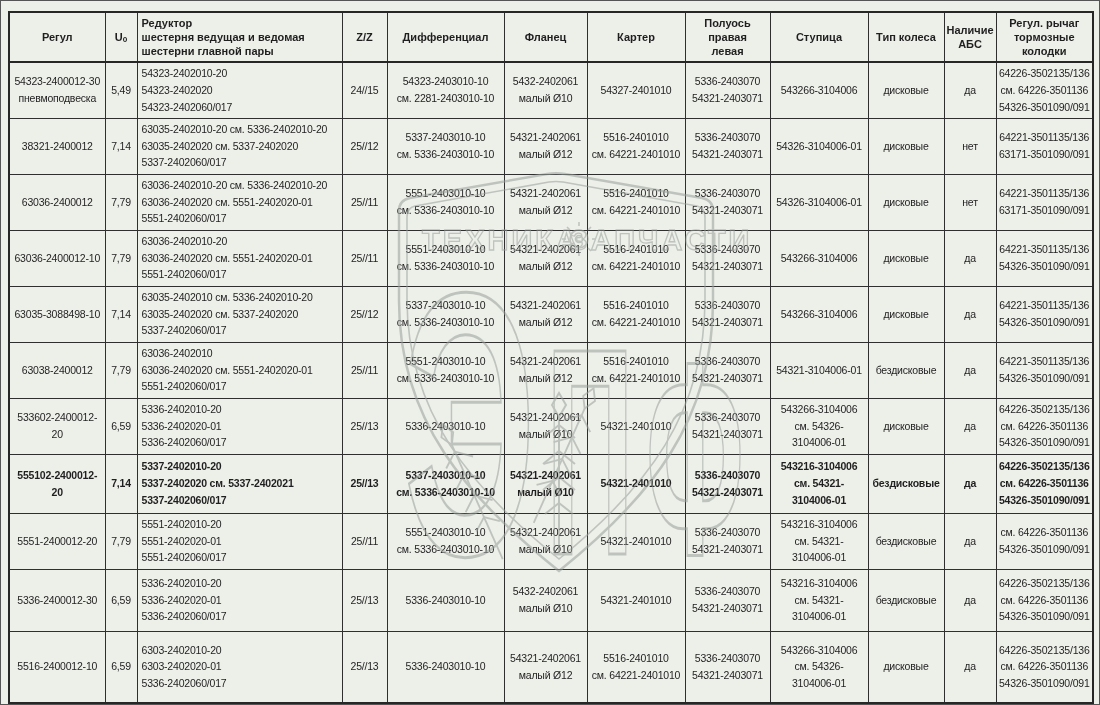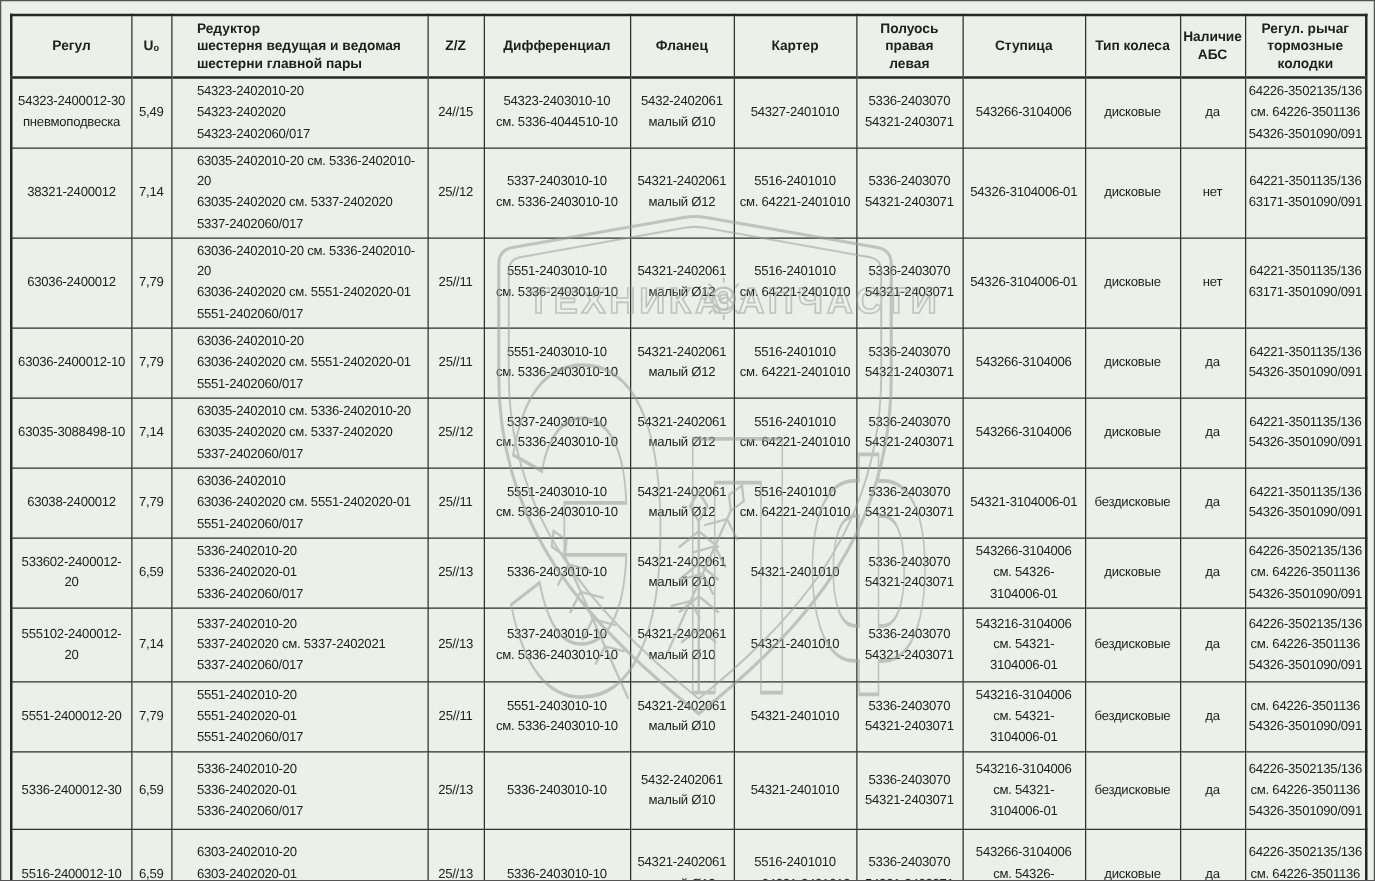--- a/index.html
+++ b/index.html
@@ -6,24 +6,24 @@
   body{background:#cfcfcf;font-family:"Liberation Sans","DejaVu Sans",sans-serif;}
   .page{position:relative;width:1100px;height:705px;background:#edefe9;border:1px solid #555;
         overflow:hidden;box-sizing:border-box;}
   table.parts{position:absolute;left:7px;top:10px;border-collapse:collapse;table-layout:fixed;
         width:1084px;border:2px solid #272727;}
   th,td{border:1px solid #2f2f2f;color:#1f1f1f;vertical-align:middle;text-align:center;
         white-space:pre-line;padding:2px 2px;overflow:hidden;}
   thead th{font-size:11px;font-weight:bold;line-height:1.3;border-bottom:2px solid #272727;height:44px;}
   tbody td{font-size:10.5px;letter-spacing:-0.2px;line-height:1.6;}
   tbody tr{height:56px;}
-  tbody tr:nth-child(8){height:59px;}
+  tbody tr:nth-child(8){height:59px;font-weight:bold;}
   tbody tr:nth-child(10){height:62px;}
   tbody tr:nth-child(11){height:72px;}
-  th.left,td.left{text-align:left;padding-left:20px;}
+  th.left,td.left{text-align:left;padding-left:4px;}
   .watermark{position:absolute;left:0;top:0;width:1100px;height:705px;pointer-events:none;}
   .watermark text{font-family:"Liberation Sans","DejaVu Sans",sans-serif;font-weight:bold;}
 </style>
 </head>
 <body>
 
 <div class="page">
 
   <table class="parts">
     <colgroup>
@@ -66,21 +66,21 @@
     <tbody>
         <tr>
           <td>54323-2400012-30
 пневмоподвеска</td>
           <td>5,49</td>
           <td class="left">54323-2402010-20
 54323-2402020
 54323-2402060/017</td>
           <td>24//15</td>
           <td>54323-2403010-10
-см. 5336-4044510-10</td>
+см. 2281-2403010-10</td>
           <td>5432-2402061
 малый Ø10</td>
           <td>54327-2401010</td>
           <td>5336-2403070
 54321-2403071</td>
           <td>543266-3104006</td>
           <td>дисковые</td>
           <td>да</td>
           <td>64226-3502135/136
 см. 64226-3501136

